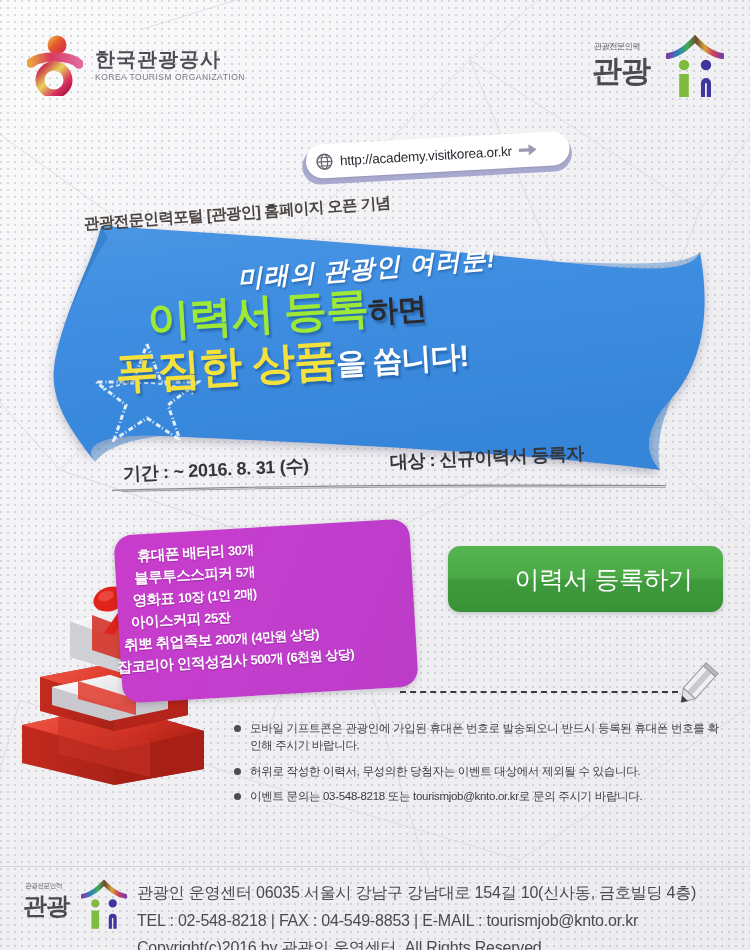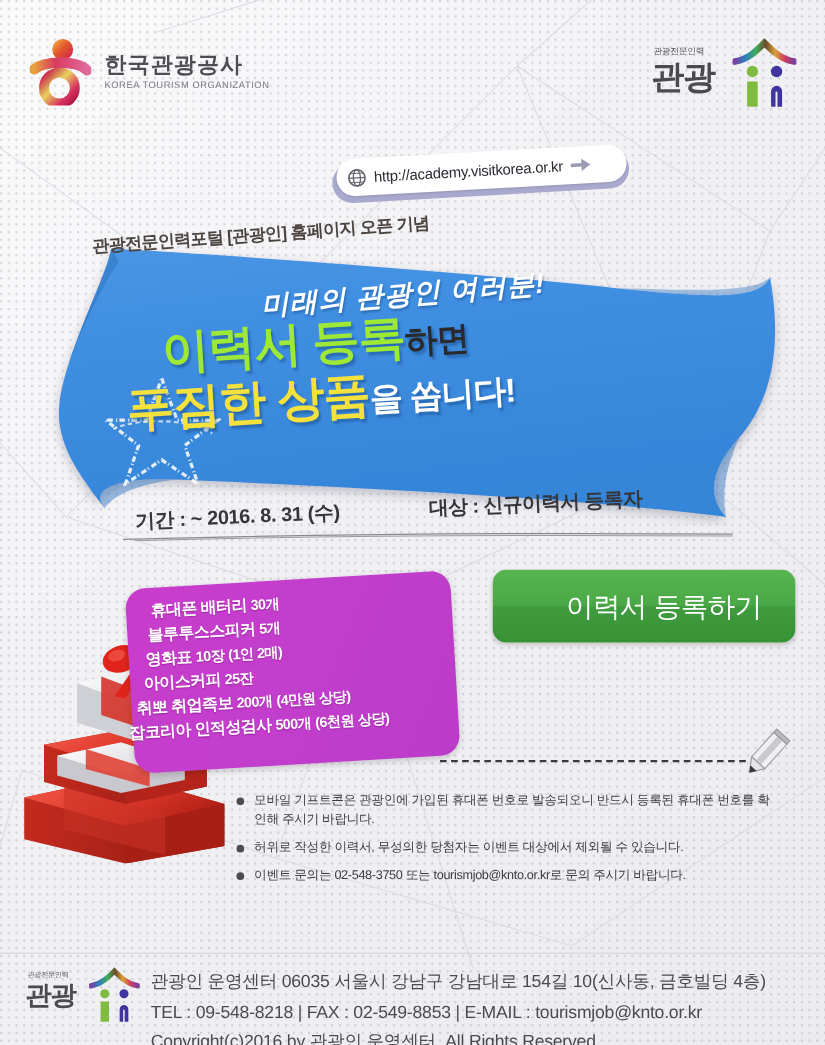--- a/index.html
+++ b/index.html
@@ -272,21 +272,21 @@
   .p-i0 { margin-left: 10px; }
   .p-i1 { margin-left: 6px; }
   .p-i2 { margin-left: 3px; }
   .p-i3 { margin-left: 0px; }
   .p-i4 { margin-left: -8px; }
   .p-i5 { margin-left: -16px; }
 
   
   #cta {
     position: absolute;
-    left: 448px; top: 518px;
+    left: 448px; top: 546px;
     width: 275px; height: 66px;
     border-radius: 12px;
     background: linear-gradient(180deg, #57b550 0%, #4aa846 48%, #3f9b3d 52%, #369234 100%);
     box-shadow: 0 2px 4px rgba(0,0,0,0.18);
     display: flex;
     align-items: center;
     justify-content: center;
     cursor: pointer;
     padding-left: 36px;
   }
@@ -305,21 +305,21 @@
   }
   #pencil {
     position: absolute;
     left: 672px; top: 662px;
     width: 48px; height: 48px;
   }
 
   
   #notes {
     position: absolute;
-    left: 215px; top: 720px;
+    left: 234px; top: 720px;
     width: 495px;
   }
   .note {
     display: flex;
     align-items: flex-start;
     gap: 9px;
     margin-bottom: 8px;
   }
   .note-dot {
     width: 7px; height: 7px;
@@ -636,21 +636,21 @@
     <div class="note">
       <span class="note-dot"></span>
       <span class="note-text">모바일 기프트콘은 관광인에 가입된 휴대폰 번호로 발송되오니 반드시 등록된 휴대폰 번호를 확인해 주시기 바랍니다.</span>
     </div>
     <div class="note">
       <span class="note-dot"></span>
       <span class="note-text">허위로 작성한 이력서, 무성의한 당첨자는 이벤트 대상에서 제외될 수 있습니다.</span>
     </div>
     <div class="note">
       <span class="note-dot"></span>
-      <span class="note-text">이벤트 문의는 02-548-3750 또는 tourismjob@knto.or.kr로 문의 주시기 바랍니다.</span>
+      <span class="note-text">이벤트 문의는 03-548-8218 또는 tourismjob@knto.or.kr로 문의 주시기 바랍니다.</span>
     </div>
   </div>
 
   <div id="footer-rule"></div>
   <div id="footer">
     <div id="footer-logo">
       <div id="f-sub">관광전문인력</div>
       <div id="f-main">관광</div>
       <svg style="position:absolute;left:58px;top:-1px;" width="46" height="54" viewBox="0 0 58 66">
         <defs>
@@ -666,18 +666,18 @@
         </defs>
         <path d="M 2 22 C 14 20, 22 12, 29 5 C 36 12, 44 20, 56 22" stroke="url(#ginArm2)" stroke-width="6" fill="none" stroke-linecap="round"></path>
         <circle cx="18" cy="31" r="5.2" fill="#7fbb3f"></circle>
         <path d="M 13.2 40 h 9.6 v 23 h -9.6 z" fill="#7fbb3f"></path>
         <circle cx="40" cy="31" r="5.2" fill="#4035a0"></circle>
         <path d="M 35 63 v -14 a 5 5 0 0 1 10 0 v 14 h -4.2 v -13 a 0.9 0.9 0 0 0 -1.8 0 v 13 z" fill="#4035a0"></path>
       </svg>
     </div>
     <div id="footer-text">
       <div class="f-line">관광인 운영센터   06035  서울시 강남구 강남대로 154길 10(신사동,  금호빌딩 4층)</div>
-      <div class="f-line">TEL : 09-548-8218  |  FAX : 02-549-8853  |   E-MAIL : tourismjob@knto.or.kr</div>
+      <div class="f-line">TEL : 02-548-8218  |  FAX : 04-549-8853  |   E-MAIL : tourismjob@knto.or.kr</div>
       <div class="f-line">Copyright(c)2016 by 관광인 운영센터, All Rights Reserved.</div>
     </div>
   </div>
 
 </div>
 
 </body></html>

